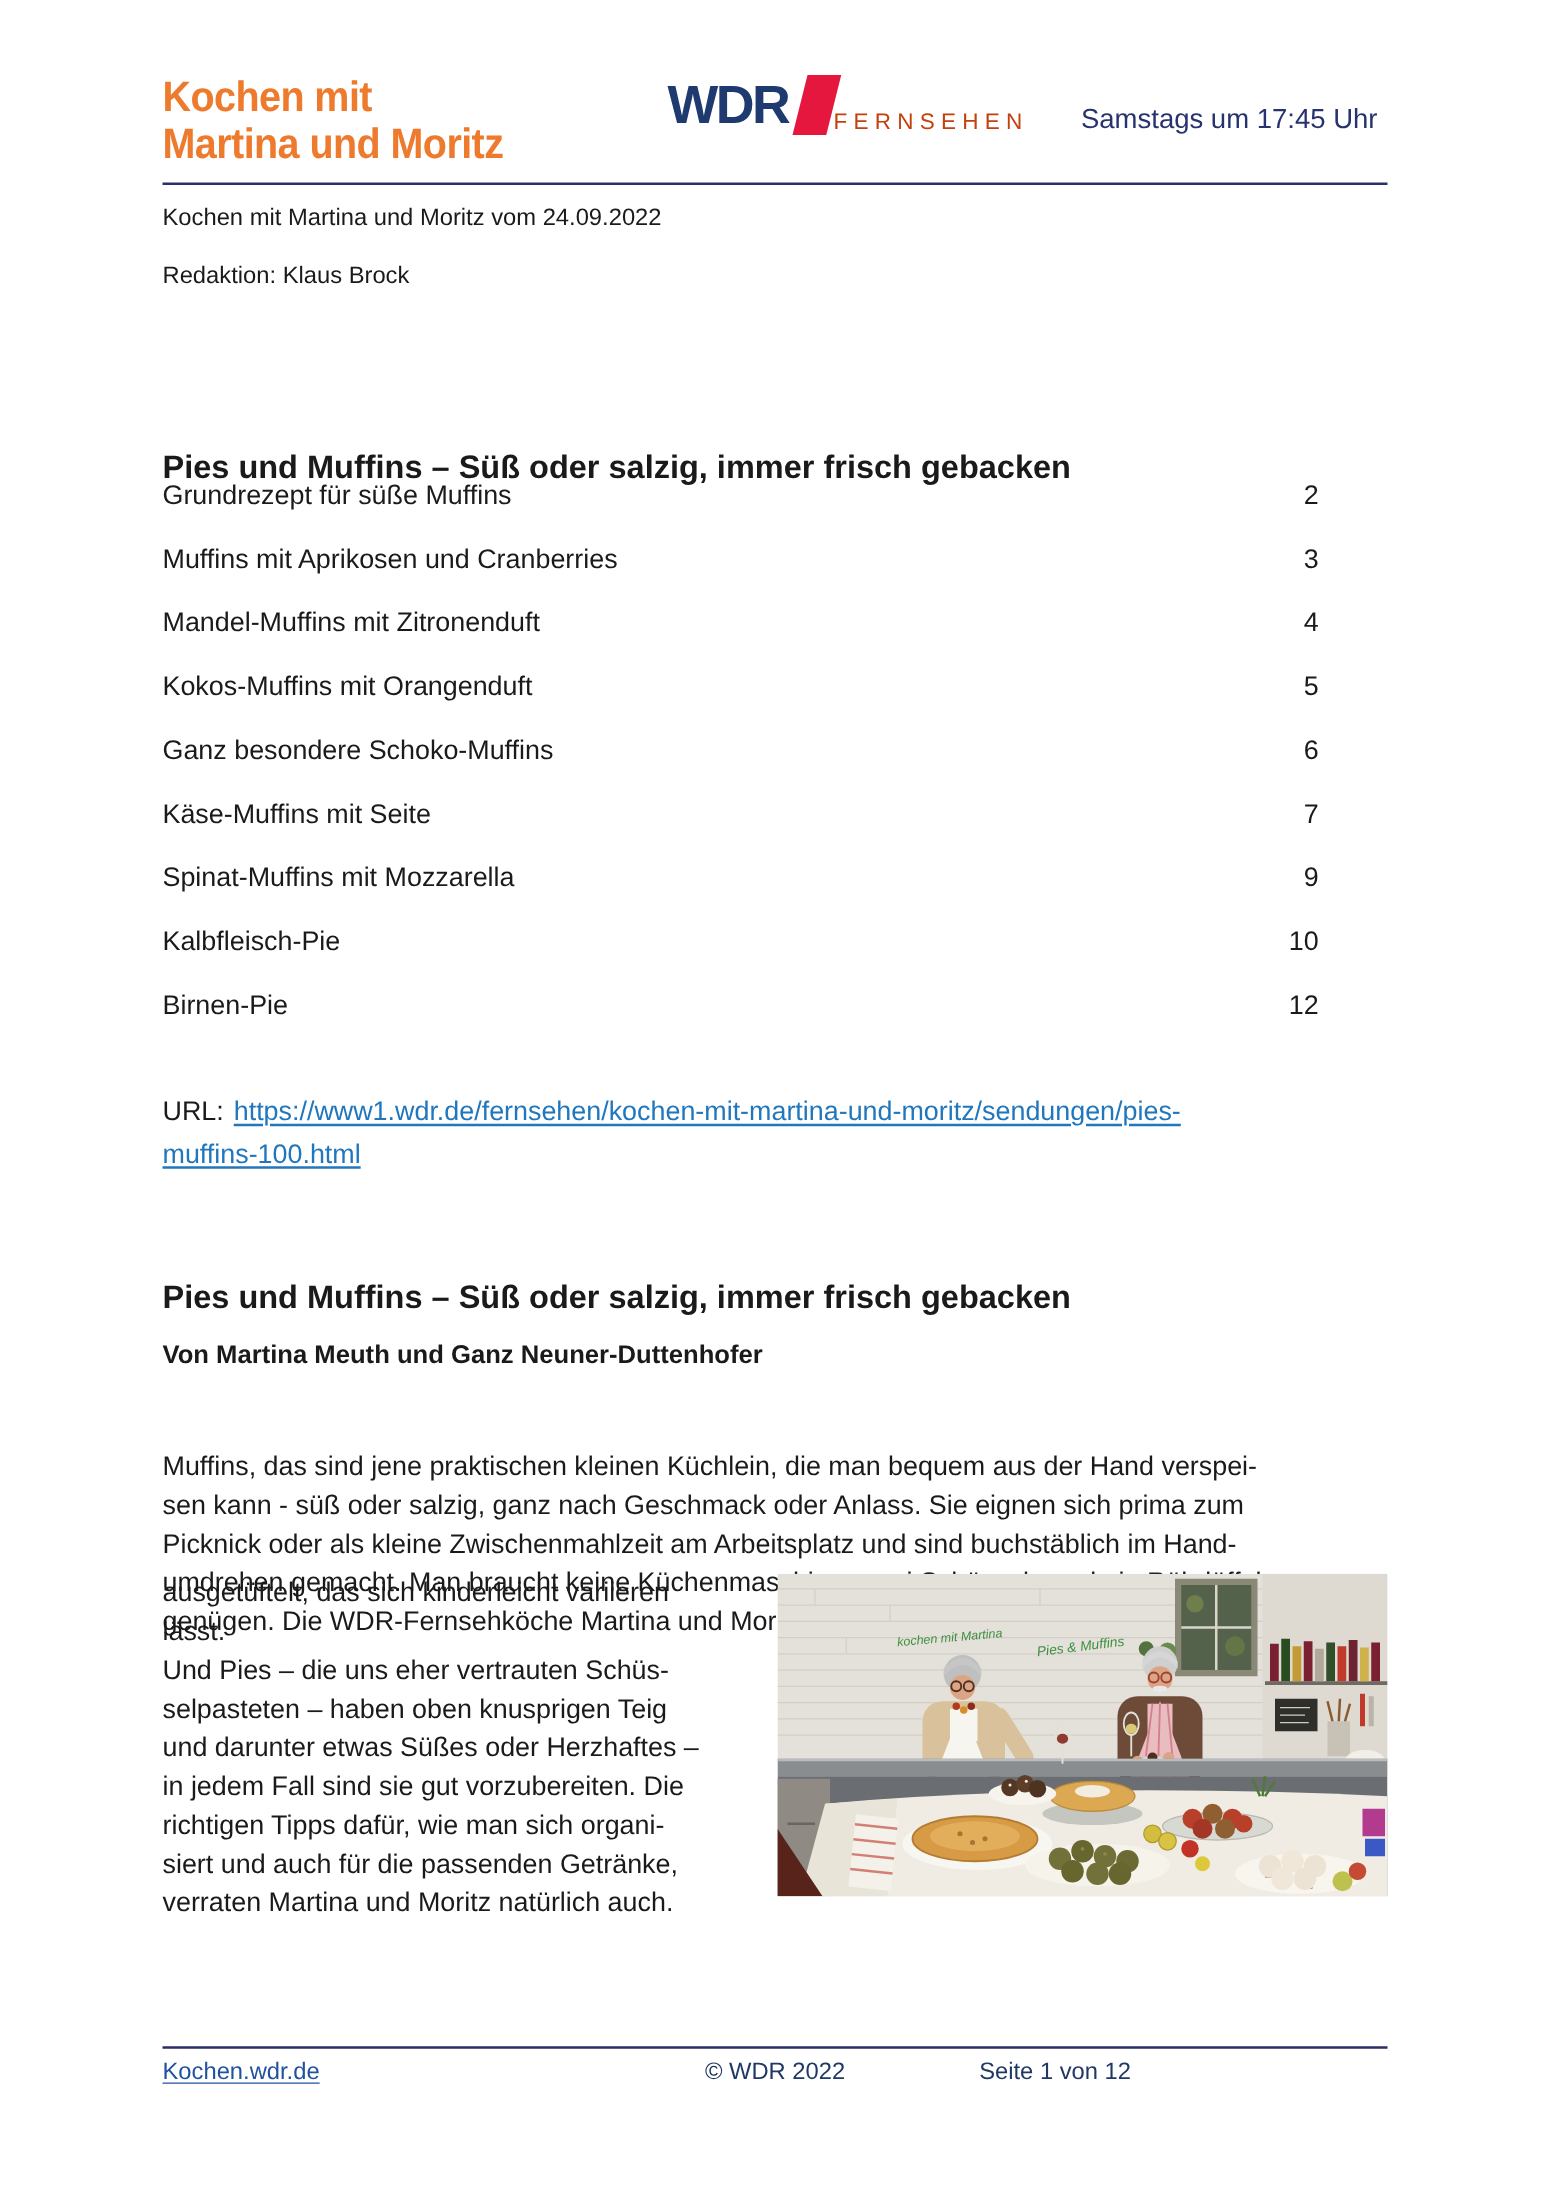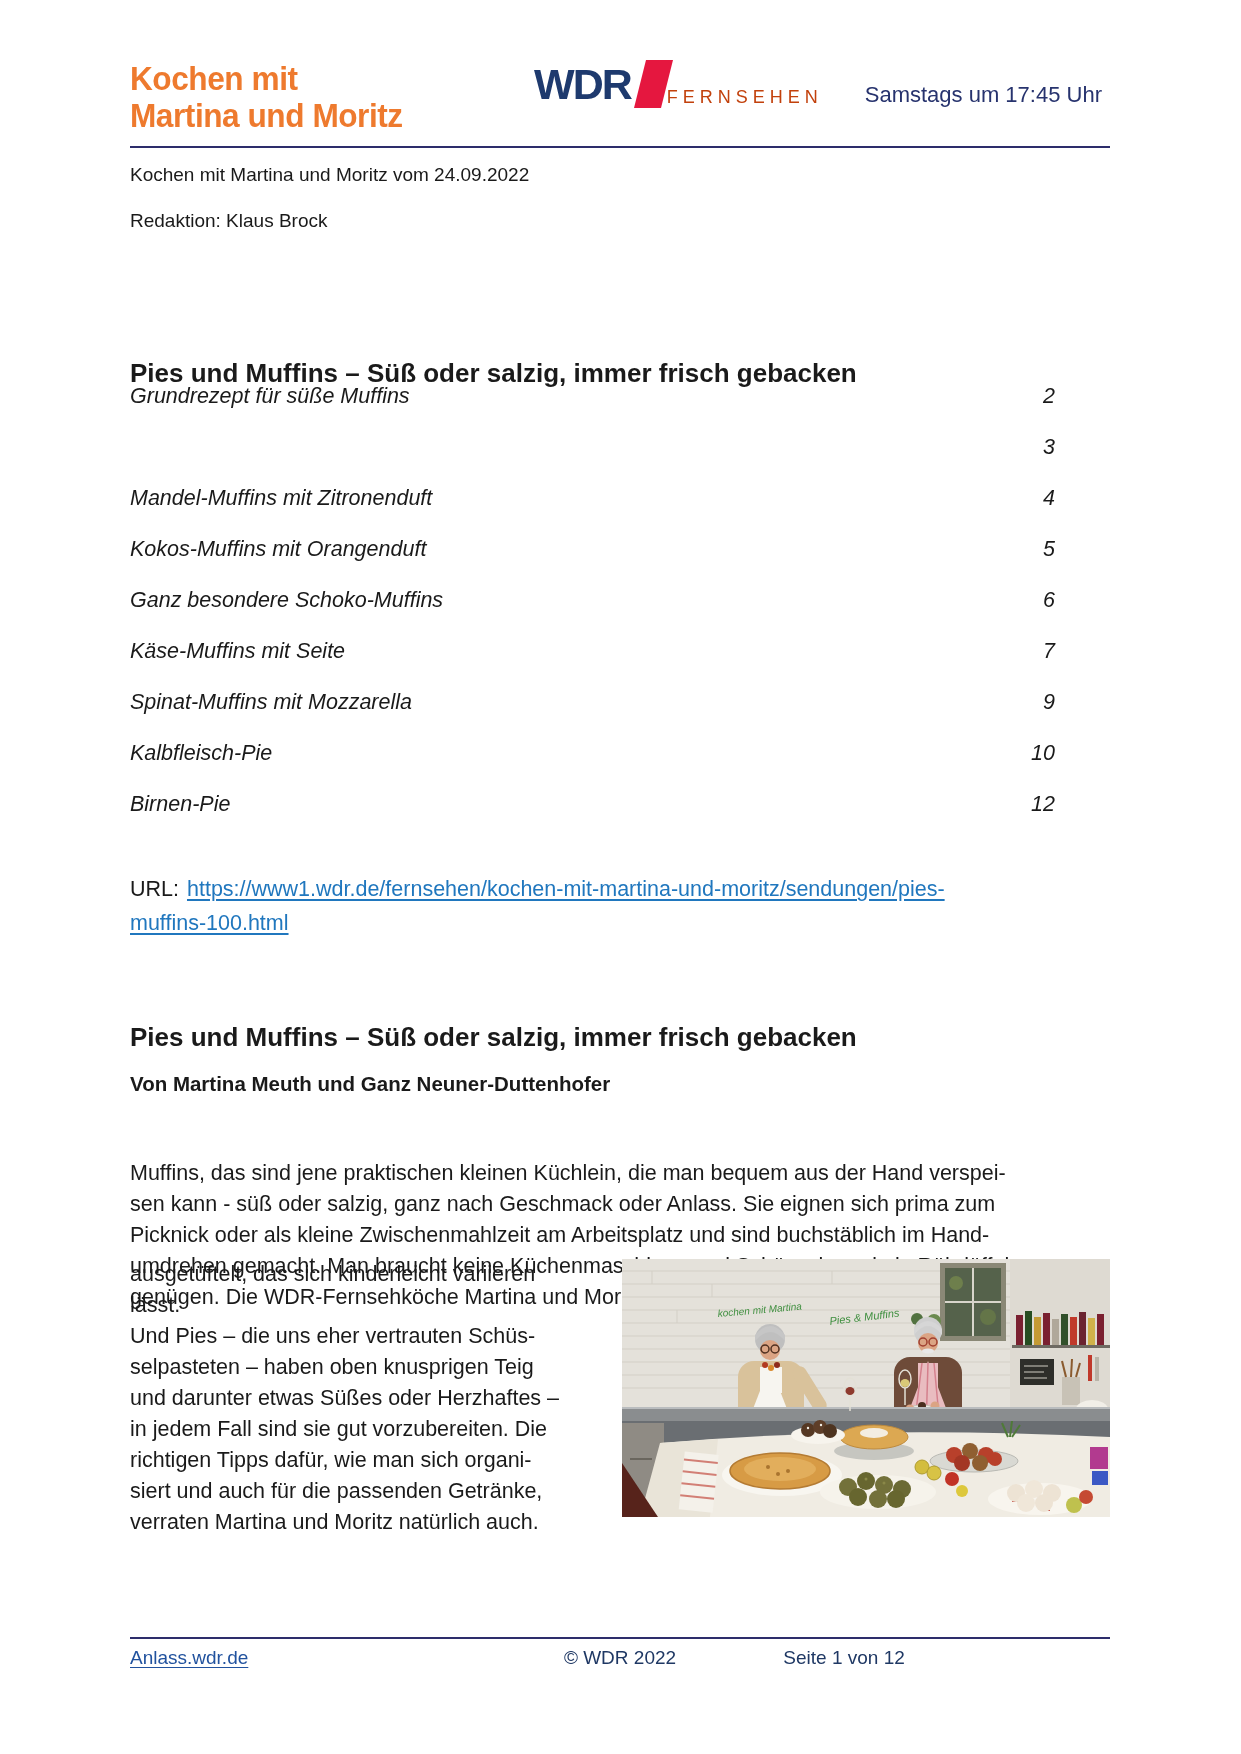--- a/index.html
+++ b/index.html
@@ -22,21 +22,21 @@
   .header-rule{left:130px;width:980px;top:146px;height:2px;background:#2D2D6B;}
 
   .meta1{left:130px;top:164px;font-size:19px;}
   .meta2{left:130px;top:210px;font-size:19px;}
 
   .h1{left:130px;top:341px;font-size:26px;font-weight:bold;width:980px;}
   .h2{left:130px;top:1000px;font-size:26px;font-weight:bold;width:980px;}
   .byline{left:130px;top:1072px;font-size:20.5px;font-weight:bold;}
 
   .toc-list{left:130px;top:383px;width:980px;list-style:none;margin:0;padding:0;font-size:21.5px;}
-  .toc-list li{display:flex;line-height:26px;margin-bottom:25px;font-style:italic;}
+  .toc-list li{display:flex;line-height:26px;margin-bottom:25px;}
   .toc-page{margin-left:auto;padding-right:55px;}
 
   .url-block{left:130px;top:872px;width:980px;font-size:21.5px;line-height:34px;}
   .url-label{color:#1a1a1a;margin-right:8px;}
   a.link{color:#2077BE;text-decoration:underline;text-underline-offset:3px;cursor:pointer;}
 
   .intro-wide{left:130px;top:1158px;width:984px;font-size:21.5px;line-height:31px;white-space:pre-line;}
   .intro-row{left:130px;top:1259px;width:980px;display:flex;align-items:flex-start;}
   .intro-col{width:482px;font-size:21.5px;line-height:31px;white-space:pre-line;}
   .photo{margin-left:auto;width:488px;height:258px;display:block;}
@@ -75,20 +75,21 @@
   <div class="abs meta2">Redaktion: Klaus Brock</div>
 
   <h1 class="abs h1">Pies und Muffins – Süß oder salzig, immer frisch gebacken</h1>
 
   <ul class="abs toc-list">
     <li>
       <span>Grundrezept für süße Muffins</span>
       <span class="toc-page">2</span>
     </li>
     <li>
+      <span>Muffins mit Aprikosen und Cranberries</span>
       <span class="toc-page">3</span>
     </li>
     <li>
       <span>Mandel-Muffins mit Zitronenduft</span>
       <span class="toc-page">4</span>
     </li>
     <li>
       <span>Kokos-Muffins mit Orangenduft</span>
       <span class="toc-page">5</span>
     </li>
@@ -349,18 +350,18 @@
         <g>
           <rect x="468" y="188" width="18" height="22" fill="#B23A8F"></rect>
           <rect x="470" y="212" width="16" height="14" fill="#3B58C4"></rect>
         </g>
         <polygon points="0,204 36,258 0,258" fill="#57231B"></polygon>
       </svg>
     </figure>
   </div>
 
   <div class="abs footer">
-    <div class="footer-left"><a class="footer-link">Anlass.wdr.de</a></div>
+    <div class="footer-left"><a class="footer-link">Kochen.wdr.de</a></div>
     <div class="footer-center">© WDR 2022</div>
     <div class="footer-right">Seite 1 von 12</div>
   </div>
 
 </div>
 
 </body></html>

